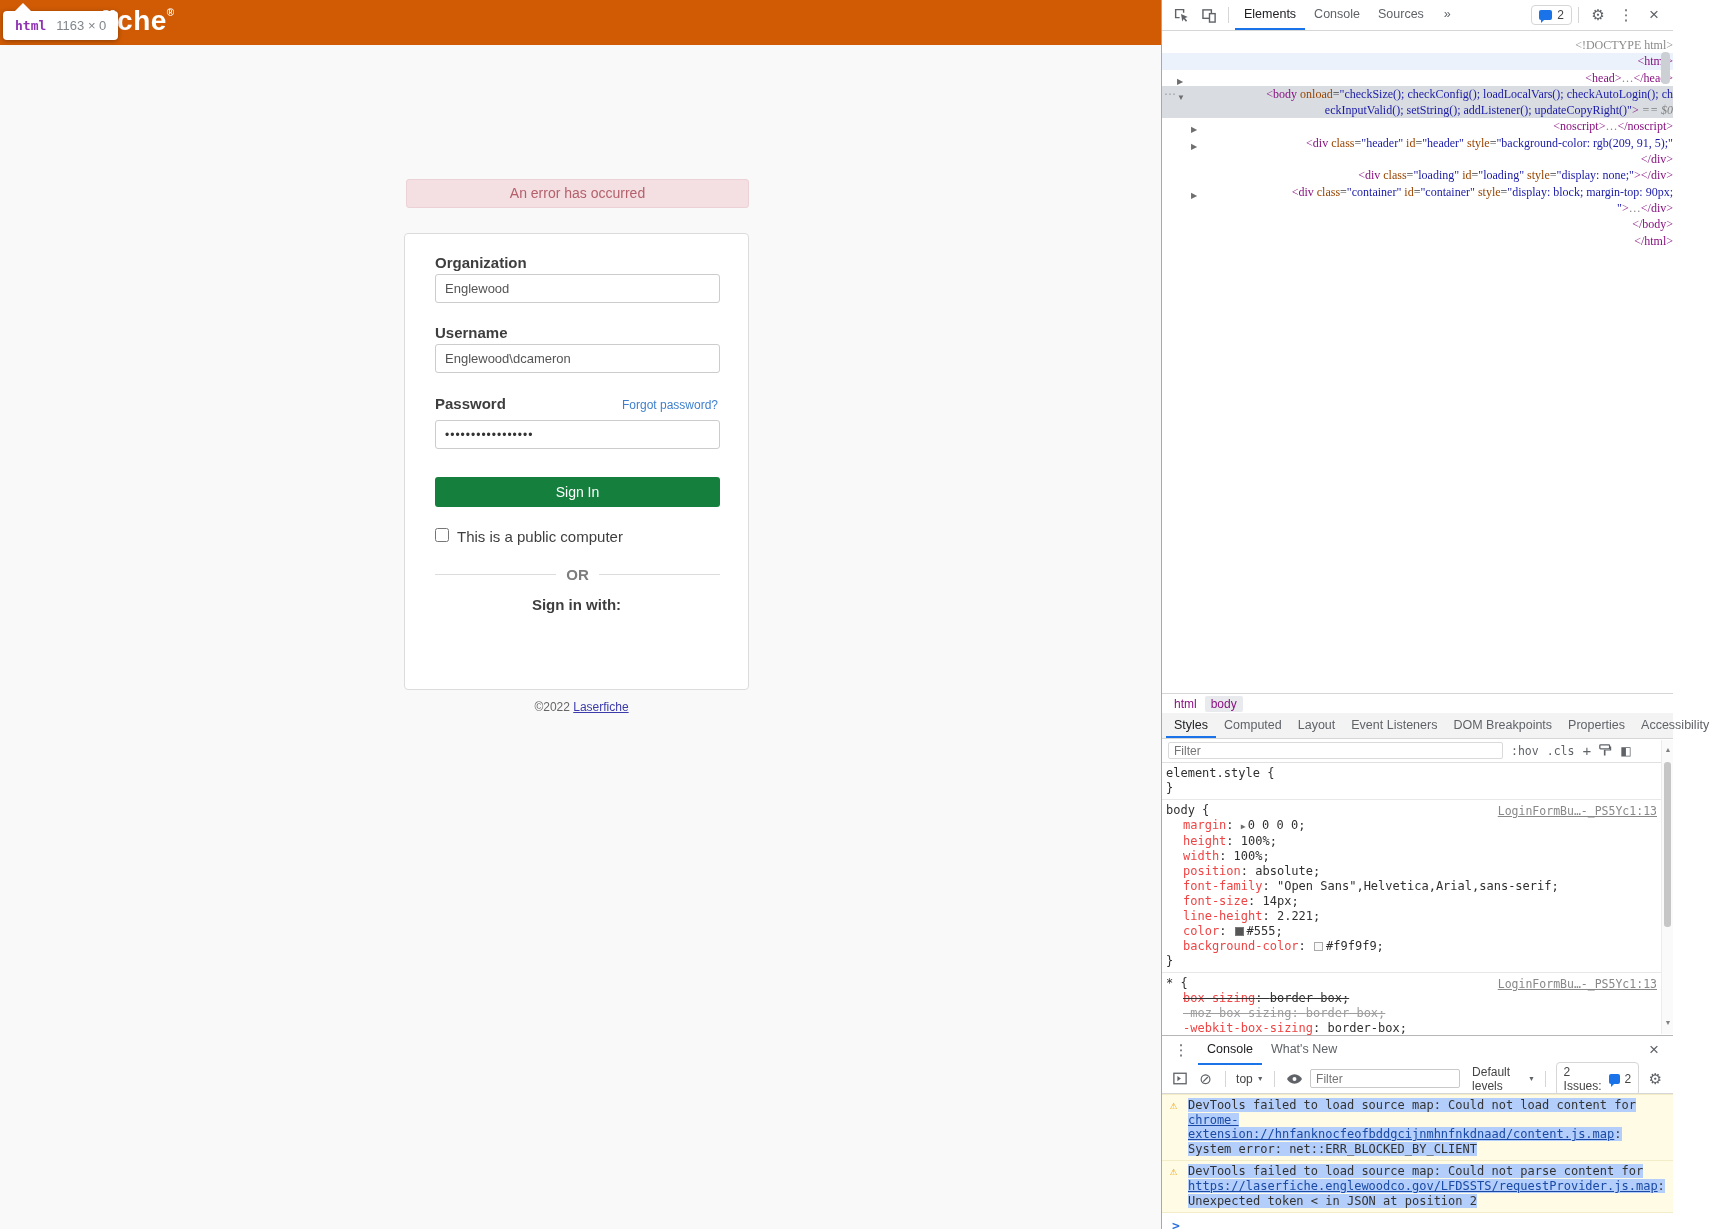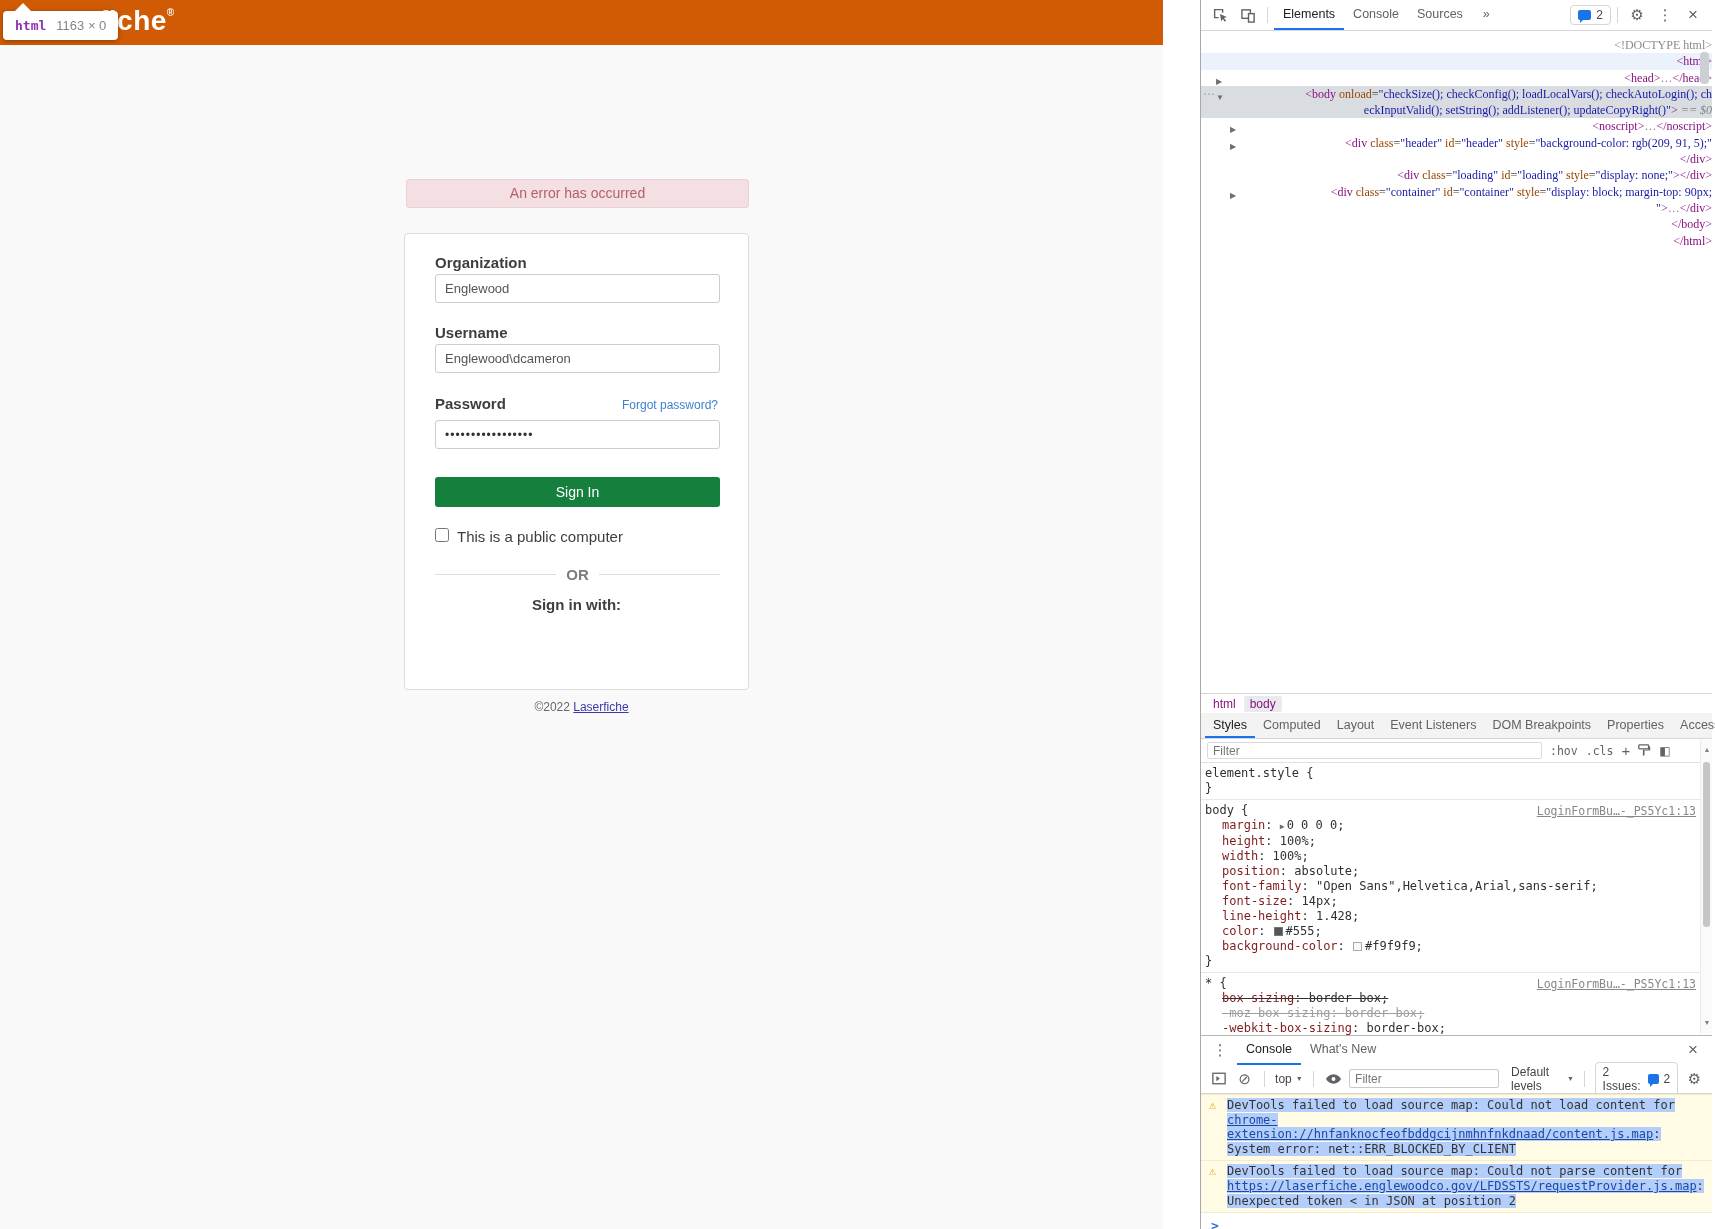--- a/index.html
+++ b/index.html
@@ -37,21 +37,21 @@
   .pubrow input { width:14px; height:14px; }
   .pubrow span { font-size:15px; color:#3e3e3e; }
   .or-row { position:absolute; left:30px; top:332px; width:285px; display:flex; align-items:center; gap:10px; }
   .or-row .line { flex:1; height:1px; background:#dcdcdc; }
   .or-row .or { font-size:15px; font-weight:bold; color:#7d7d7d; }
   .siw { position:absolute; left:0; top:362px; width:100%; text-align:center; font-size:15px; font-weight:bold; color:#3e3e3e; }
   .page-footer { position:absolute; left:0; top:700px; width:1163px; text-align:center; font-size:12px; color:#666; }
   .page-footer a { color:#3b3bab; }
 
   
-  .devtools { position:absolute; left:1200px; top:0; width:512px; height:1229px; background:#fff;
+  .devtools { position:absolute; left:1161px; top:0; width:512px; height:1229px; background:#fff;
     border-left:1px solid #a8a8a8; font-size:12px; color:#333; }
   .dt-toolbar { position:absolute; left:0; top:0; width:100%; height:31px; border-bottom:1px solid #d6d6d6;
     display:flex; align-items:center; padding:0 6px; gap:2px; background:#fff; }
   .ticon { width:26px; height:24px; display:flex; align-items:center; justify-content:center; color:#5f6368; cursor:pointer; }
   .vsep { width:1px; height:16px; background:#d6d6d6; margin:0 4px; }
   .dt-tab { padding:0 9px; height:30px; line-height:29px; color:#5f6368; font-size:12.5px; cursor:pointer; }
   .dt-tab.active { color:#202124; border-bottom:2px solid #1a73e8; }
   .spacer { flex:1; }
   .issues-pill { display:flex; align-items:center; gap:5px; border:1px solid #d6d6d6; border-radius:4px;
     padding:2px 7px; color:#444; cursor:pointer; }
@@ -91,21 +91,21 @@
   .filt-tool { color:#5f6368; font-size:11.5px; font-family:"DejaVu Sans Mono",monospace; cursor:pointer; }
   .filt-plus { font-size:15px; color:#5f6368; cursor:pointer; }
 
   
   .dt-styles { position:absolute; left:0; top:763px; width:100%; height:272px; overflow:hidden;
     font-family:"DejaVu Sans Mono", monospace; font-size:12px; color:#303030; }
   .rule { padding:3px 14px 3px 4px; border-bottom:1px solid #e8e8e8; position:relative; }
   .rule-head { line-height:15px; }
   .rule-link { position:absolute; right:16px; top:4px; color:#888; text-decoration:underline; font-size:11.5px; cursor:pointer; }
   .prop { padding-left:17px; line-height:15px; cursor:pointer; }
-  .pname { color:#7f1d1d; }
+  .pname { color:#ef4444; }
   .struck { text-decoration:line-through; }
   .allgray, .allgray .pname { color:#9e9e9e; }
   .swatch { display:inline-block; width:9px; height:9px; border:1px solid #777; margin:0 3px -1px 1px; }
   .exp-arrow { font-size:8px; color:#6e6e6e; margin-right:2px; }
   .styles-scroll { position:absolute; right:0; top:740px; width:12px; height:294px; background:#fafafa; border-left:1px solid #ececec; }
   .styles-scroll .up, .styles-scroll .down { position:absolute; left:1px; width:10px; text-align:center; font-size:7px; color:#808080; }
   .styles-scroll .up { top:6px; } .styles-scroll .down { bottom:8px; }
   .styles-scroll .thumb { position:absolute; left:2px; top:22px; width:7px; height:165px; background:#c6c6c6; border-radius:3px; }
 
   
@@ -255,21 +255,21 @@
       </div>
       <div class="rule">
         <div class="rule-head">body {</div>
         <a class="rule-link">LoginFormBu…-_PS5Yc1:13</a>
         <div class="prop"><span class="pname">margin</span><span>: </span><span class="exp-arrow">▶</span><span>0 0 0 0;</span></div>
         <div class="prop"><span class="pname">height</span><span>: </span><span>100%;</span></div>
         <div class="prop"><span class="pname">width</span><span>: </span><span>100%;</span></div>
         <div class="prop"><span class="pname">position</span><span>: </span><span>absolute;</span></div>
         <div class="prop"><span class="pname">font-family</span><span>: </span><span>"Open Sans",Helvetica,Arial,sans-serif;</span></div>
         <div class="prop"><span class="pname">font-size</span><span>: </span><span>14px;</span></div>
-        <div class="prop"><span class="pname">line-height</span><span>: </span><span>1.428;</span></div>
+        <div class="prop"><span class="pname">line-height</span><span>: </span><span>2.221;</span></div>
         <div class="prop"><span class="pname">color</span><span>: </span><span class="swatch" style="background: rgb(85, 85, 85);"></span><span>#555;</span></div>
         <div class="prop"><span class="pname">background-color</span><span>: </span><span class="swatch" style="background: rgb(249, 249, 249); border-color: rgb(170, 170, 170);"></span><span>#f9f9f9;</span></div>
         <div class="rule-head">}</div>
       </div>
       <div class="rule">
         <div class="rule-head">* {</div>
         <a class="rule-link">LoginFormBu…-_PS5Yc1:13</a>
         <div class="prop struck"><span class="pname">box-sizing</span><span>: </span><span>border-box;</span></div>
         <div class="prop struck allgray"><span class="pname">-moz-box-sizing</span><span>: </span><span>border-box;</span></div>
         <div class="prop"><span class="pname">-webkit-box-sizing</span><span>: </span><span>border-box;</span></div>

